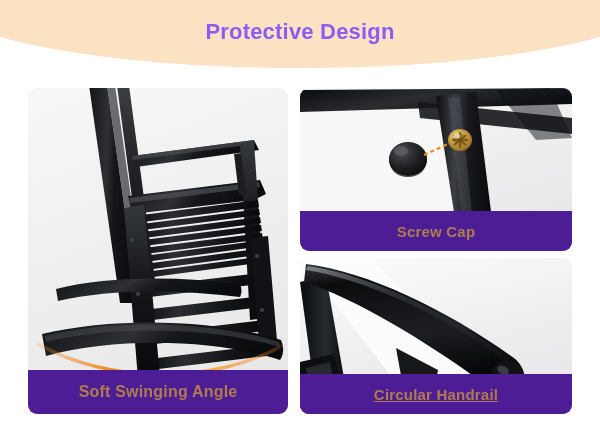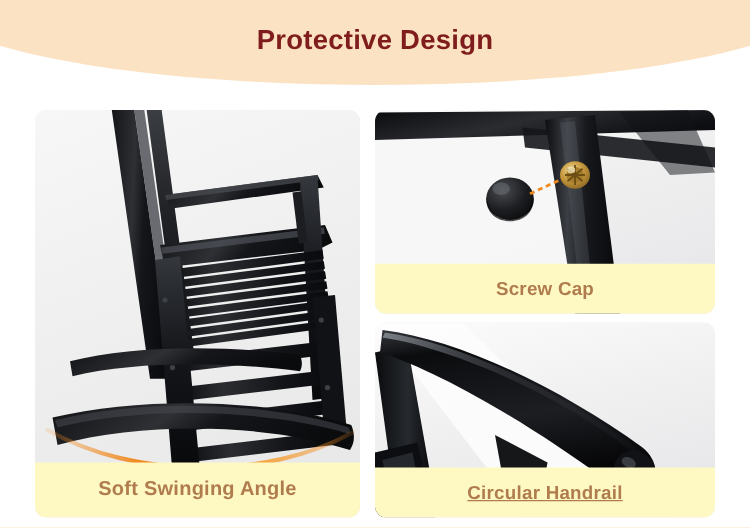--- a/index.html
+++ b/index.html
@@ -19,40 +19,40 @@
   .banner-fill {
     position:absolute; left:-60px; top:-150px;
     width:720px; height:218px;
     background:#fbe2c3;
     border-radius:0 0 50% 50% / 0 0 70px 70px;
   }
   .banner-title {
     position:absolute; left:0; top:19px; width:600px;
     text-align:center;
     font-size:22px; font-weight:bold;
-    color:#7f1d1d;
+    color:#8b5cf6;
     letter-spacing:0.2px;
   }
 
   
   .panel {
     position:absolute;
     background:#f3f3f3;
     border-radius:9px;
     overflow:hidden;
   }
   .panel-left   { left:28px;  top:88px;  width:260px; height:326px; }
   .panel-screw  { left:300px; top:88px;  width:272px; height:163px; }
   .panel-rail   { left:300px; top:258px; width:272px; height:156px; }
 
   .photo { position:absolute; left:0; top:0; width:100%; height:100%; }
 
   .caption {
     position:absolute; left:0; bottom:0; width:100%;
-    background:#fef9c3;
+    background:#4c1d95;
     color:#b07c4e;
     font-size:15px; font-weight:bold;
     text-align:right;
     display:flex; align-items:center; justify-content:center;
     letter-spacing:0.2px;
   }
   .panel-left  .caption { height:44px; font-size:16px; }
   .panel-screw .caption { height:40px; }
   .panel-rail  .caption { height:40px;text-decoration:underline; }
 

